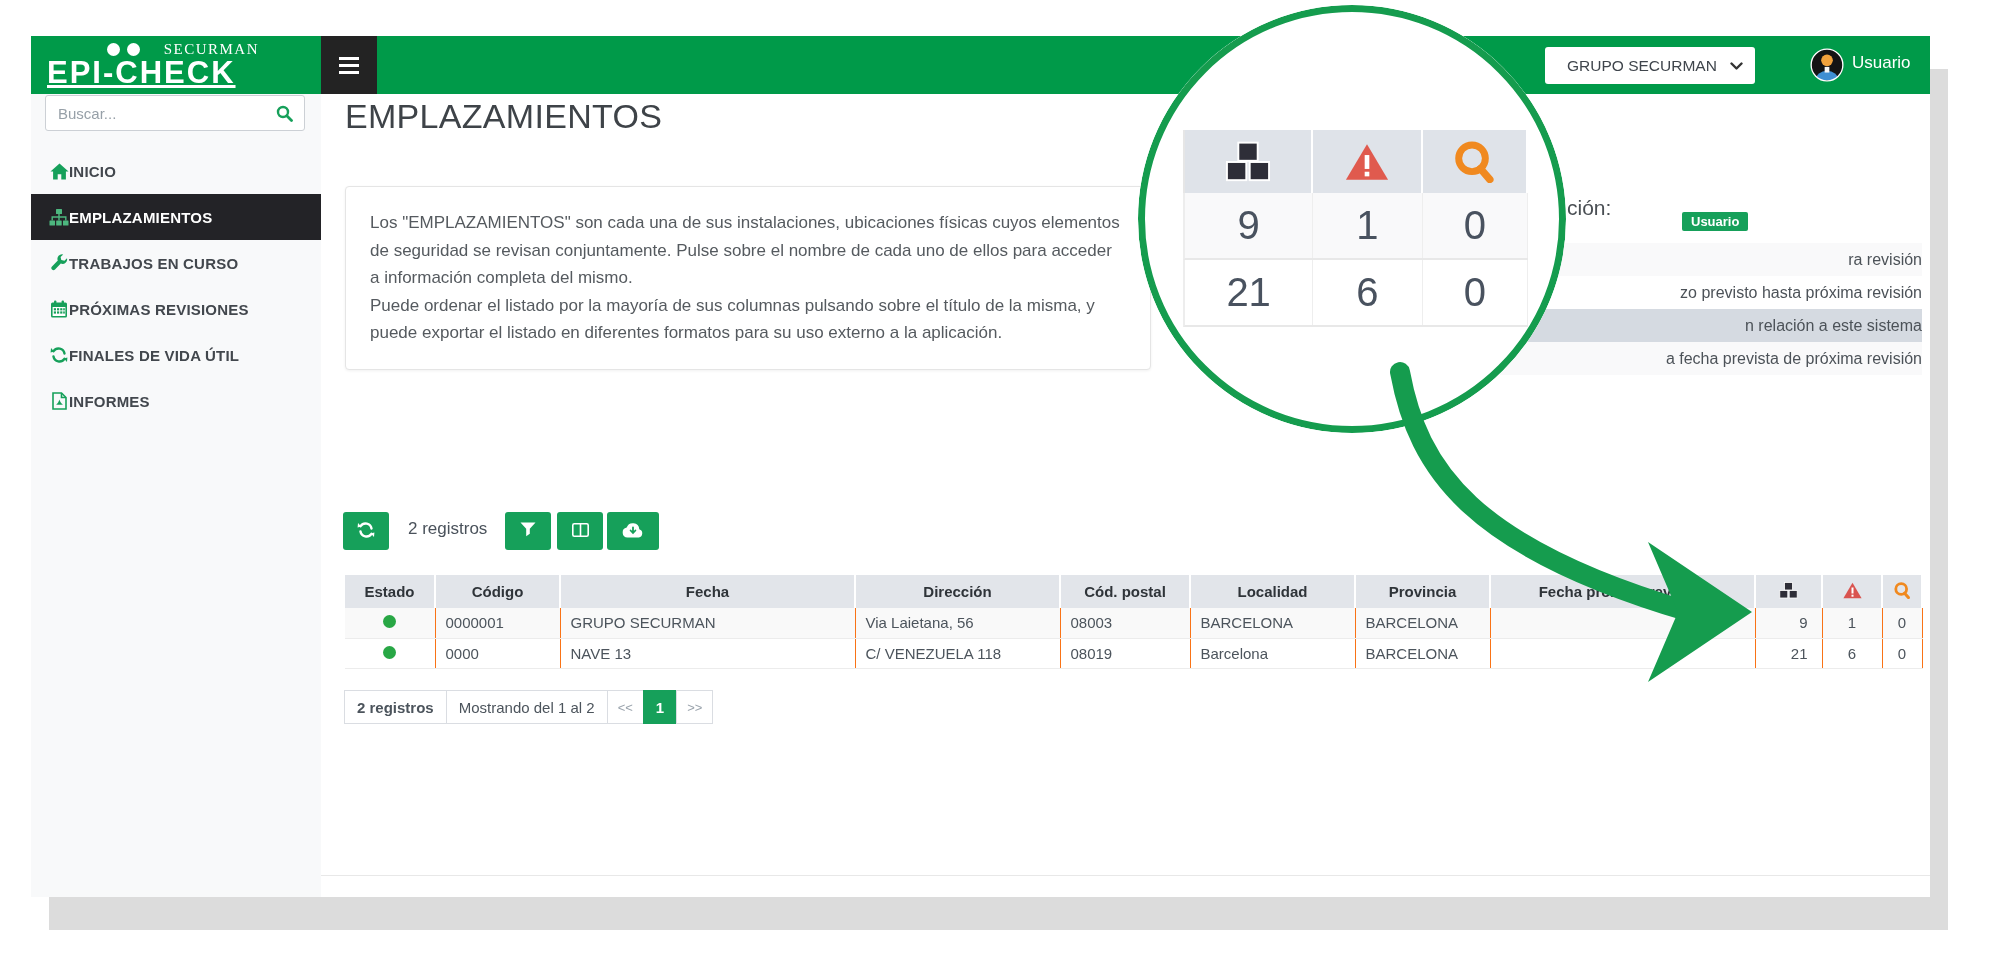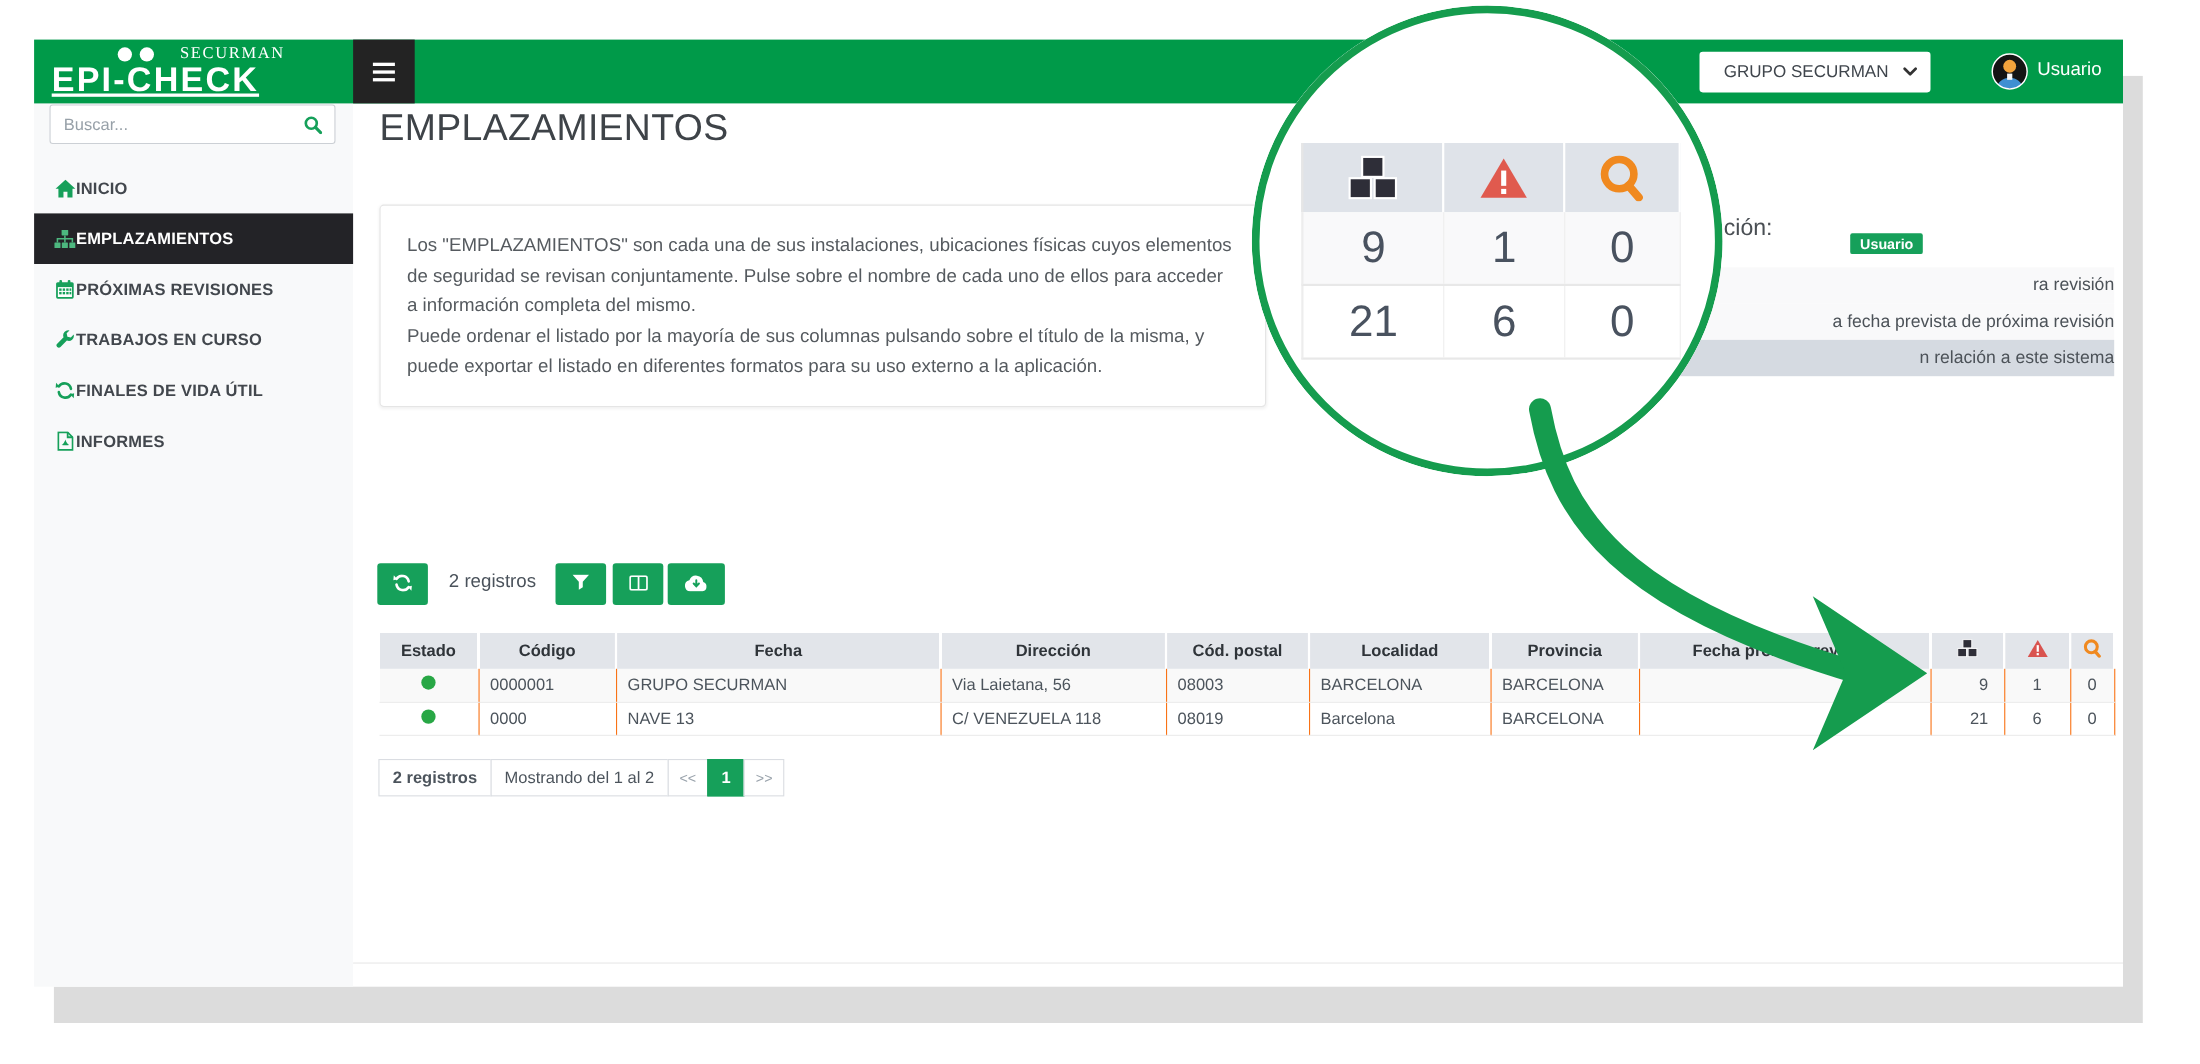--- a/index.html
+++ b/index.html
@@ -143,20 +143,28 @@
                 <g fill="#4db77f">
                   <rect x="7" y="0" width="6" height="5" rx="0.5"></rect>
                   <rect x="0.5" y="11.5" width="5.5" height="5" rx="0.5"></rect>
                   <rect x="7.2" y="11.5" width="5.5" height="5" rx="0.5"></rect>
                   <rect x="14" y="11.5" width="5.5" height="5" rx="0.5"></rect>
                 </g>
                 <path d="M10 5 v3 M3.2 11.5 V8 H16.8 V11.5 M10 8 v3.5" stroke="#4db77f" stroke-width="1.4" fill="none"></path>
               </svg>
           </span>
           <span>EMPLAZAMIENTOS</span>
+        </div>
+        <div class="nav-item">
+          <span class="nicon">
+            <svg width="18" height="18" viewBox="0 0 18 18">
+                <path d="M17 4.2 a4.6 4.6 0 0 1 -6.2 5.4 L5 15.4 a2.1 2.1 0 0 1 -3-3 L7.8 6.6 A4.6 4.6 0 0 1 13.2 0.4 L10.6 3 l0.7 3.1 L14.4 6.8 z" fill="#16a05a"></path>
+              </svg>
+          </span>
+          <span>TRABAJOS EN CURSO</span>
         </div>
         <div class="nav-item">
           <span class="nicon">
             <svg width="18" height="18" viewBox="0 0 18 18">
                 <rect x="1" y="2.5" width="16" height="15" rx="1.5" fill="#16a05a"></rect>
                 <rect x="4" y="0.5" width="2.4" height="4" rx="1" fill="#16a05a"></rect>
                 <rect x="11.6" y="0.5" width="2.4" height="4" rx="1" fill="#16a05a"></rect>
                 <rect x="2.6" y="7" width="12.8" height="9" fill="#fff"></rect>
                 <g fill="#16a05a">
                   <rect x="3.8" y="8.2" width="2.2" height="2.2"></rect>
@@ -167,28 +175,20 @@
                   <rect x="7" y="11.4" width="2.2" height="2.2"></rect>
                   <rect x="10.2" y="11.4" width="2.2" height="2.2"></rect>
                   <rect x="13.2" y="11.4" width="1.6" height="2.2"></rect>
                 </g>
               </svg>
           </span>
           <span>PRÓXIMAS REVISIONES</span>
         </div>
         <div class="nav-item">
           <span class="nicon">
-            <svg width="18" height="18" viewBox="0 0 18 18">
-                <path d="M17 4.2 a4.6 4.6 0 0 1 -6.2 5.4 L5 15.4 a2.1 2.1 0 0 1 -3-3 L7.8 6.6 A4.6 4.6 0 0 1 13.2 0.4 L10.6 3 l0.7 3.1 L14.4 6.8 z" fill="#16a05a"></path>
-              </svg>
-          </span>
-          <span>TRABAJOS EN CURSO</span>
-        </div>
-        <div class="nav-item">
-          <span class="nicon">
             <svg width="18" height="16" viewBox="0 0 18 16">
                 <path d="M14.5 6.5 A6 6 0 0 0 3.6 4.2" fill="none" stroke="#16a05a" stroke-width="2.4" stroke-linecap="round"></path>
                 <path d="M3.5 9.5 A6 6 0 0 0 14.4 11.8" fill="none" stroke="#16a05a" stroke-width="2.4" stroke-linecap="round"></path>
                 <path d="M1 1 L4.2 4.6 0.6 5.6 z" fill="#16a05a"></path>
                 <path d="M17 15 L13.8 11.4 17.4 10.4 z" fill="#16a05a"></path>
               </svg>
           </span>
           <span>FINALES DE VIDA ÚTIL</span>
         </div>
         <div class="nav-item">
@@ -241,22 +241,23 @@
 
     <div class="desc-card">
       <div>Los "EMPLAZAMIENTOS" son cada una de sus instalaciones, ubicaciones físicas cuyos elementos de seguridad se revisan conjuntamente. Pulse sobre el nombre de cada uno de ellos para acceder a información completa del mismo.</div>
       <div>Puede ordenar el listado por la mayoría de sus columnas pulsando sobre el título de la misma, y puede exportar el listado en diferentes formatos para su uso externo a la aplicación.</div>
     </div>
 
     <div class="legend-heading">ción:</div>
     <div class="legend-badge">Usuario</div>
     <div class="legend-rows">
       <div class="legend-row lr1">ra revisión</div>
+      <div class="legend-row lr2">zo previsto hasta próxima revisión</div>
+      <div class="legend-row lr4">n relación a este sistema</div>
       <div class="legend-row lr3">a fecha prevista de próxima revisión</div>
-      <div class="legend-row lr4">n relación a este sistema</div>
     </div>
 
     <button class="tbtn" style="left:312px;width:46px;">
       <span><svg width="18" height="16" viewBox="0 0 18 16">
             <path d="M14.5 6.5 A6 6 0 0 0 3.6 4.2" fill="none" stroke="#fff" stroke-width="2.4" stroke-linecap="round"></path>
             <path d="M3.5 9.5 A6 6 0 0 0 14.4 11.8" fill="none" stroke="#fff" stroke-width="2.4" stroke-linecap="round"></path>
             <path d="M1 1 L4.2 4.6 0.6 5.6 z" fill="#fff"></path>
             <path d="M17 15 L13.8 11.4 17.4 10.4 z" fill="#fff"></path>
           </svg></span>
     </button>

